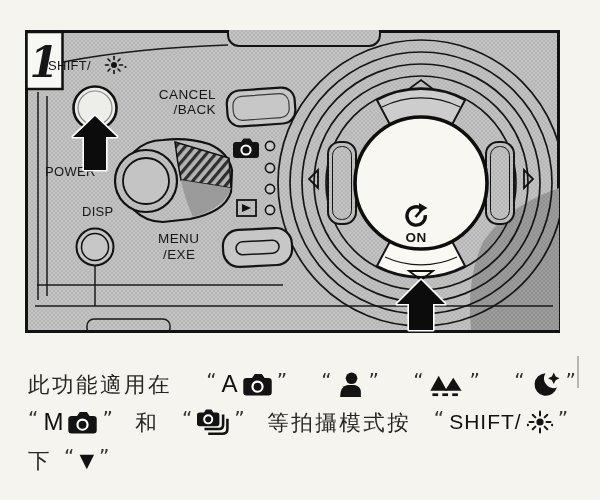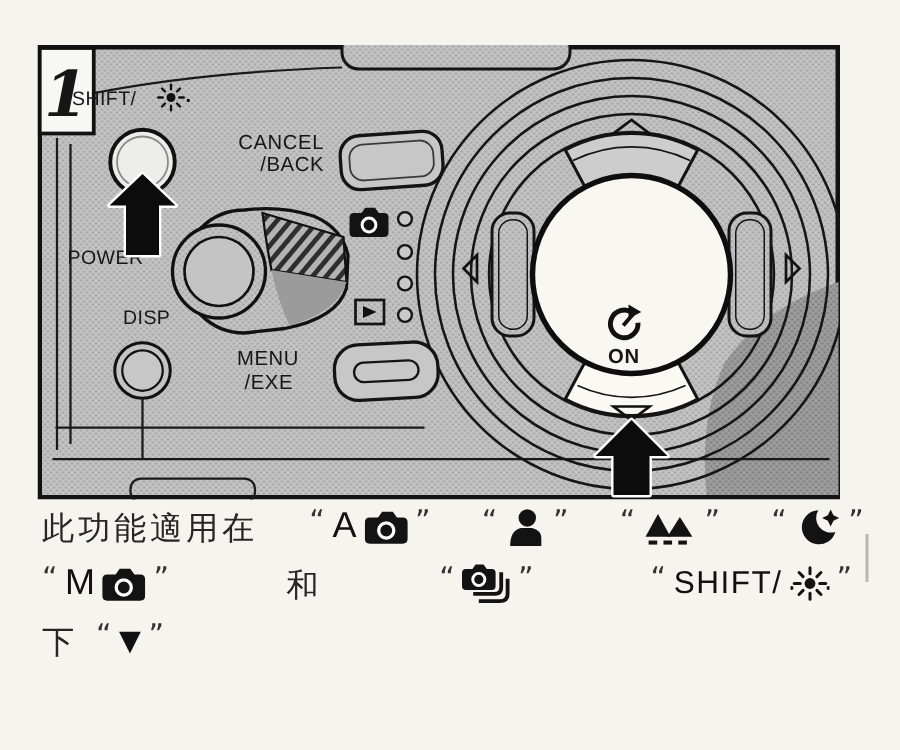--- a/index.html
+++ b/index.html
@@ -13,21 +13,21 @@
   svg text{ font-family:"Liberation Sans",sans-serif; fill:#161616;}
   .lbl{ font-size:13.5px; letter-spacing:.4px;}
   .lbl-sm{ font-size:13px; letter-spacing:.3px;}
   .step-num{
     font-family:"DejaVu Serif",serif;
     font-style:italic;font-weight:bold;font-size:42px;
   }
   .on-lbl{ font-size:13.5px; font-weight:bold; letter-spacing:.5px;}
   .diagram-svg{ position:absolute; left:25px; top:30px; }
   .caption{
-    position:absolute; left:28px; top:332px; width:560px;
+    position:absolute; left:28px; top:365px; width:560px;
     color:#262626;
   }
   .cap-line{
     display:flex; align-items:center; height:38px;
     white-space:nowrap;
   }
   .cap-line-1{ width:548px; justify-content:space-between;}
   .cap-line-2{ width:540px; justify-content:space-between;}
   .cap-line-3{ gap:12px;}
   .zh{
@@ -254,20 +254,21 @@
         <span class="q">“</span>
         <svg width="32" height="28" viewBox="0 0 30 26">
           <path d="M2.5,4 L6.5,4 L8.5,1.2 L13.5,1.2 L15.5,4 L18.5,4 Q21,4 21,6.5 L21,14.5 Q21,17 18.5,17 L2.5,17 Q0,17 0,14.5 L0,6.5 Q0,4 2.5,4 Z" fill="#131313"></path>
           <circle cx="10.5" cy="10.5" r="3.8" fill="none" stroke="#fff" stroke-width="1.8"></circle>
           <path d="M24.5,6 V15.5 Q24.5,19.5 20.5,19.5 H7" fill="none" stroke="#131313" stroke-width="2.4"></path>
           <path d="M28.5,10 V19.5 Q28.5,24 23.5,24 H10.5" fill="none" stroke="#131313" stroke-width="2.4"></path>
         </svg>
         <span class="q">”</span>
       </span>
 
+      <span class="zh">等拍攝模式按</span>
 
       <span class="mode-group">
         <span class="q">“</span>
         <span class="mletter" style="font-size:21px;letter-spacing:1px;">SHIFT/</span>
         <svg width="26" height="26" viewBox="0 0 26 26">
           <g transform="translate(13,13)">
             <circle r="3.6" fill="#131313"></circle>
             <g stroke="#131313" stroke-width="2" stroke-linecap="round">
               <path d="M0,-10.5 V-6.5"></path>
                 <path d="M0,10.5 V6.5"></path>

